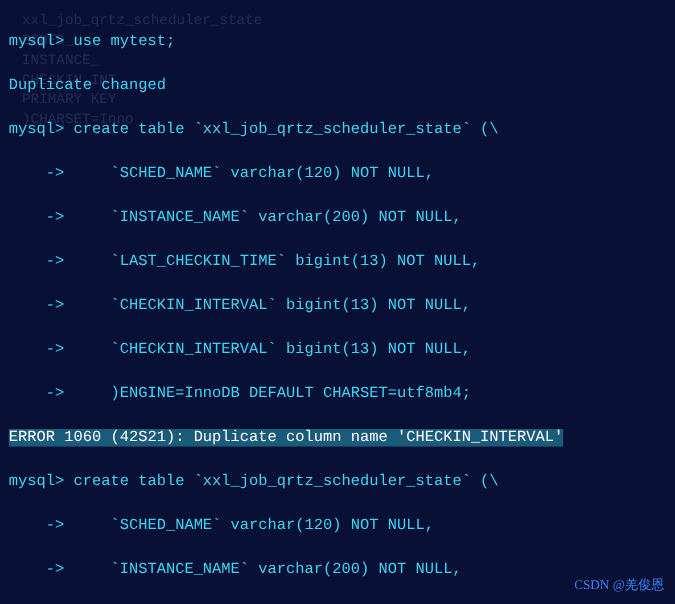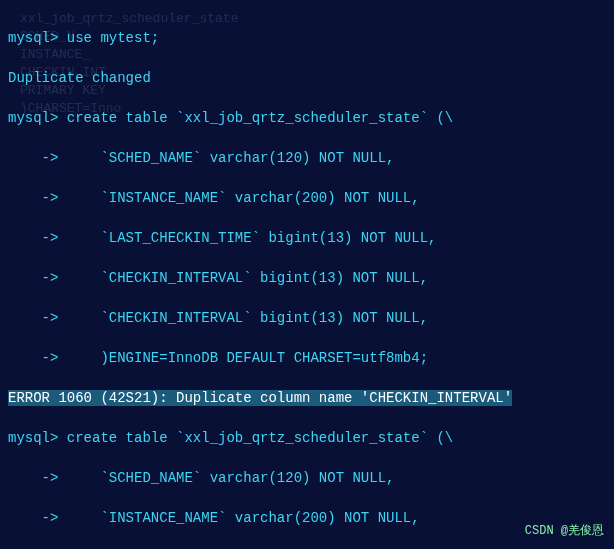--- a/index.html
+++ b/index.html
@@ -38,23 +38,23 @@
       color: #e8e8e8;
     }
     .highlight-bg {
       background-color: #1a5a7a;
       color: #ffffff;
     }
     .watermark {
       position: absolute;
       bottom: 8px;
       right: 10px;
-      color: #86efac;
+      color: #3b82f6;
       font-size: 12px;
-      font-family: Liberation Mono, monospace;
+      font-family: Liberation Serif, serif;
       z-index: 2;
       margin-left: 40px;
     }
   </style>
 </head>
 <body>
 
 <div class="ghost-bg">
 <div>xxl_job_qrtz_scheduler_state </div>
 <div>SCHED_N</div>

